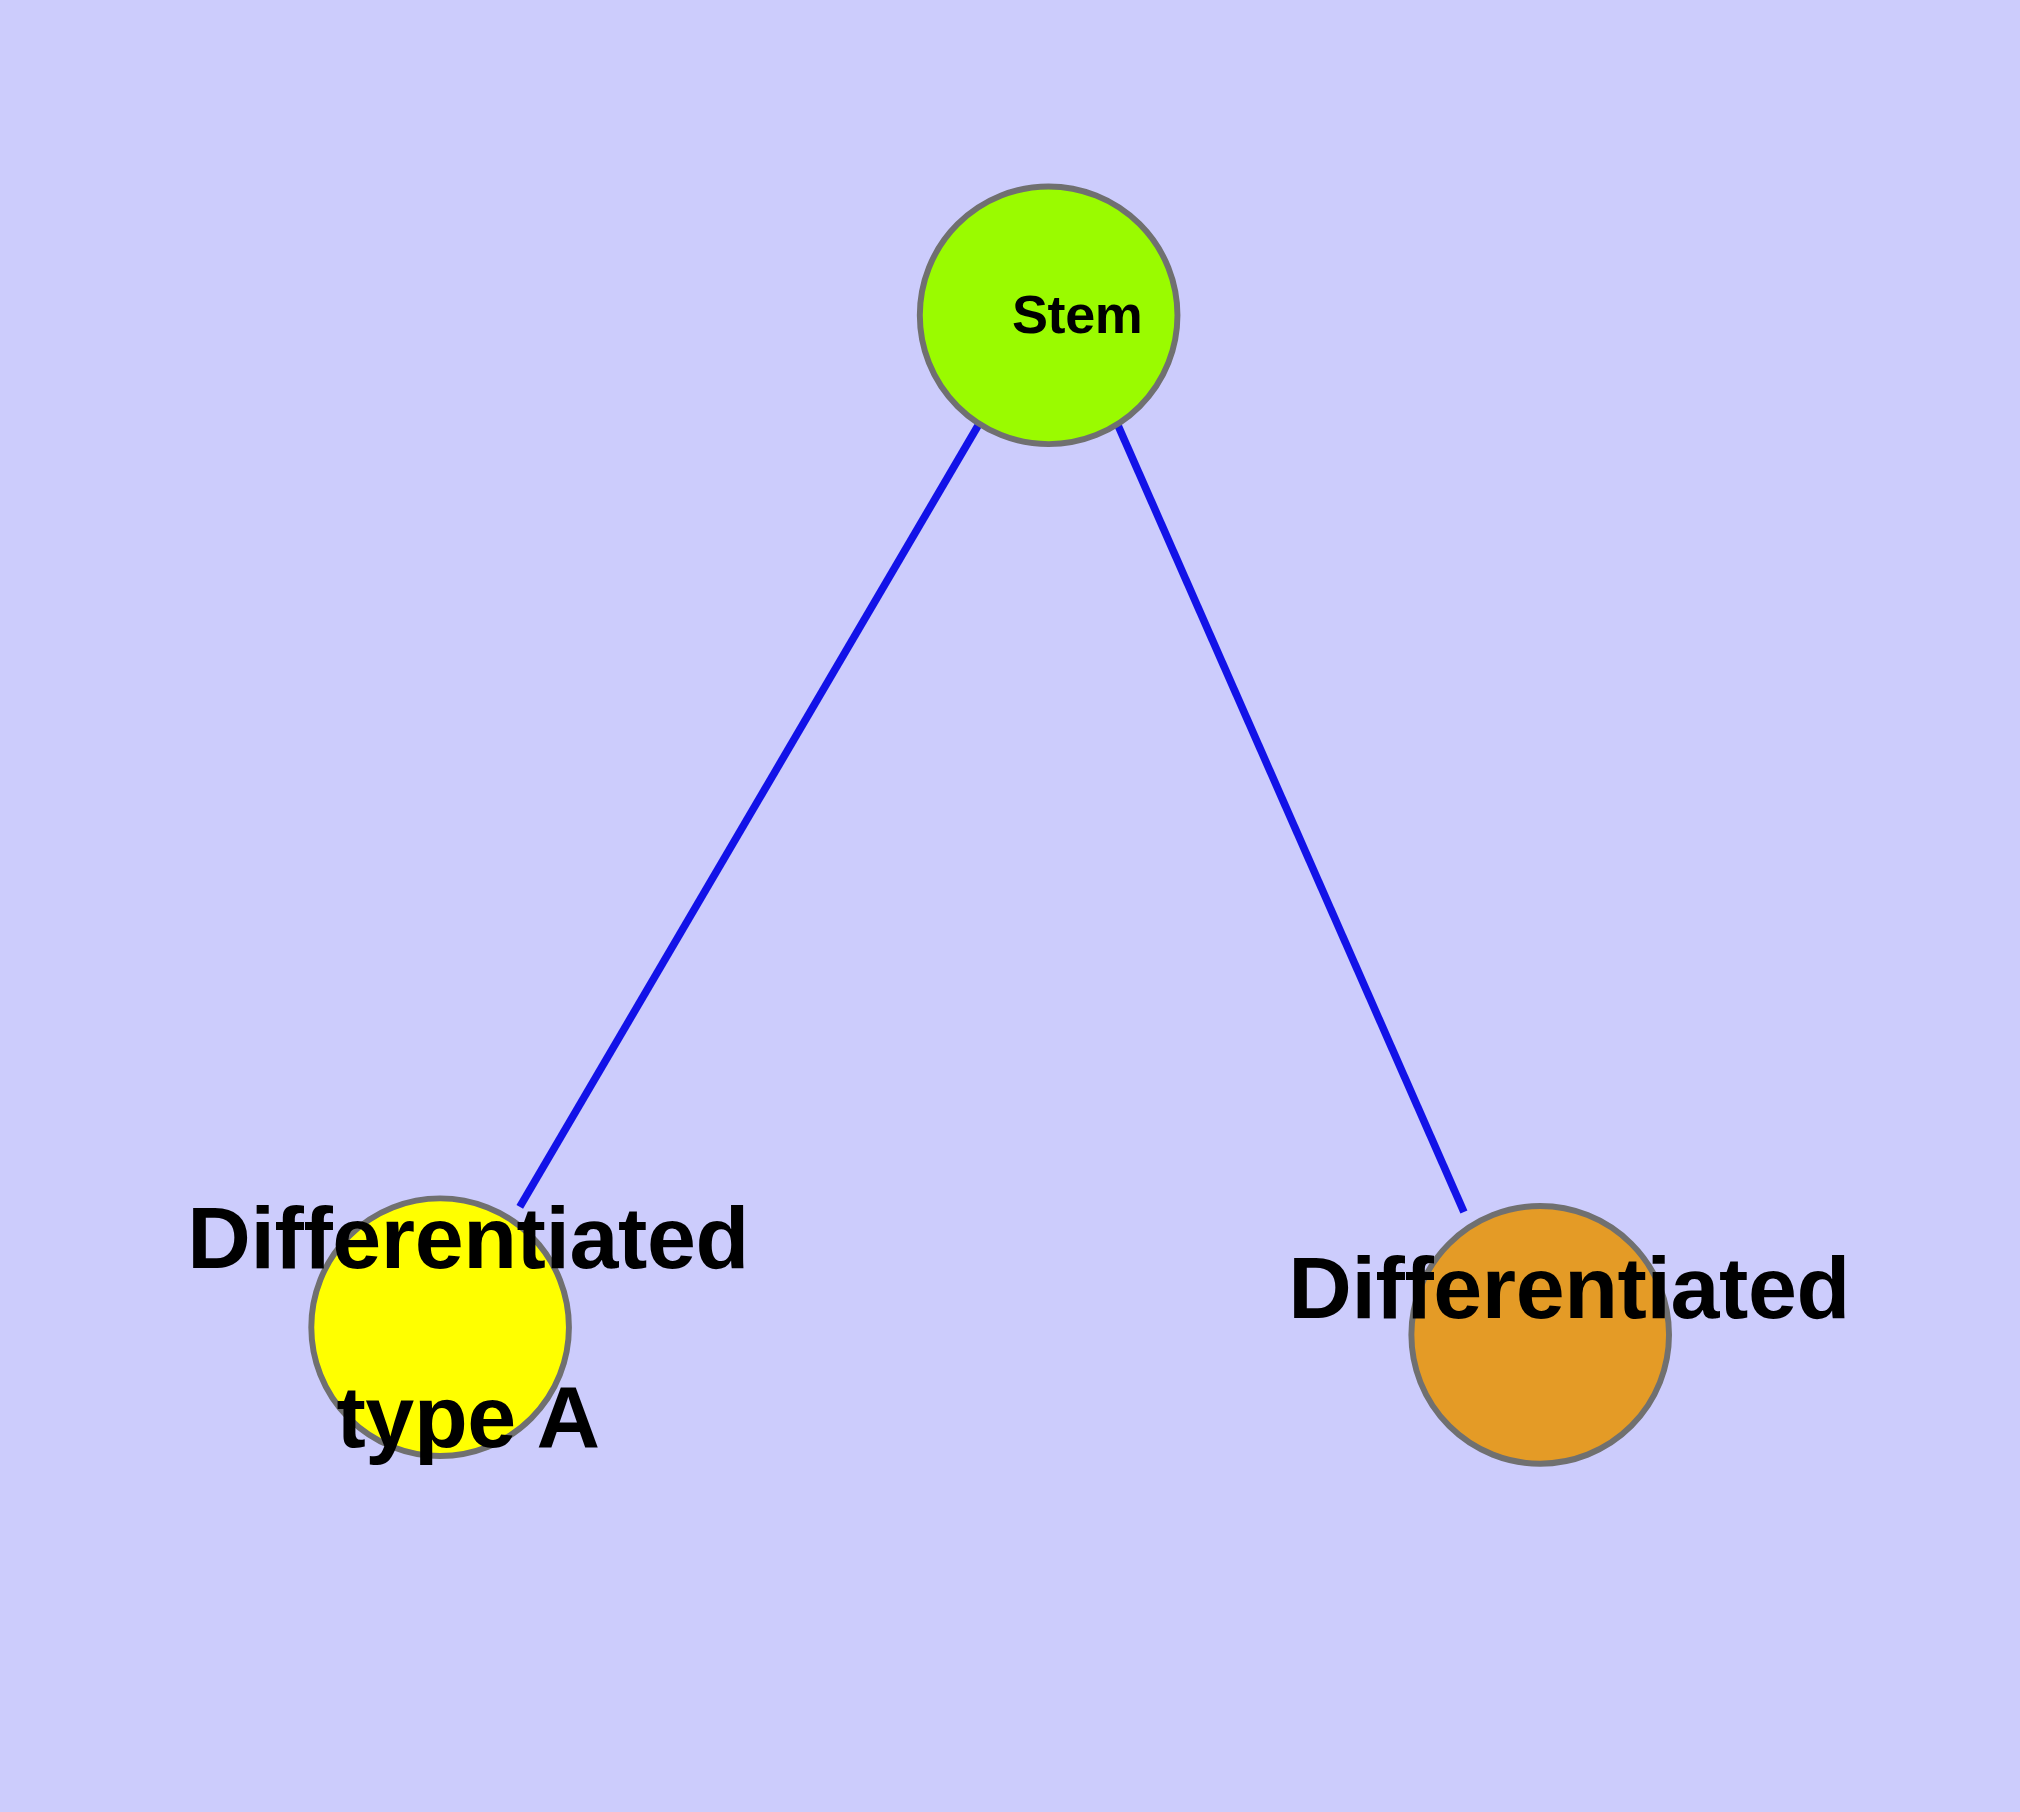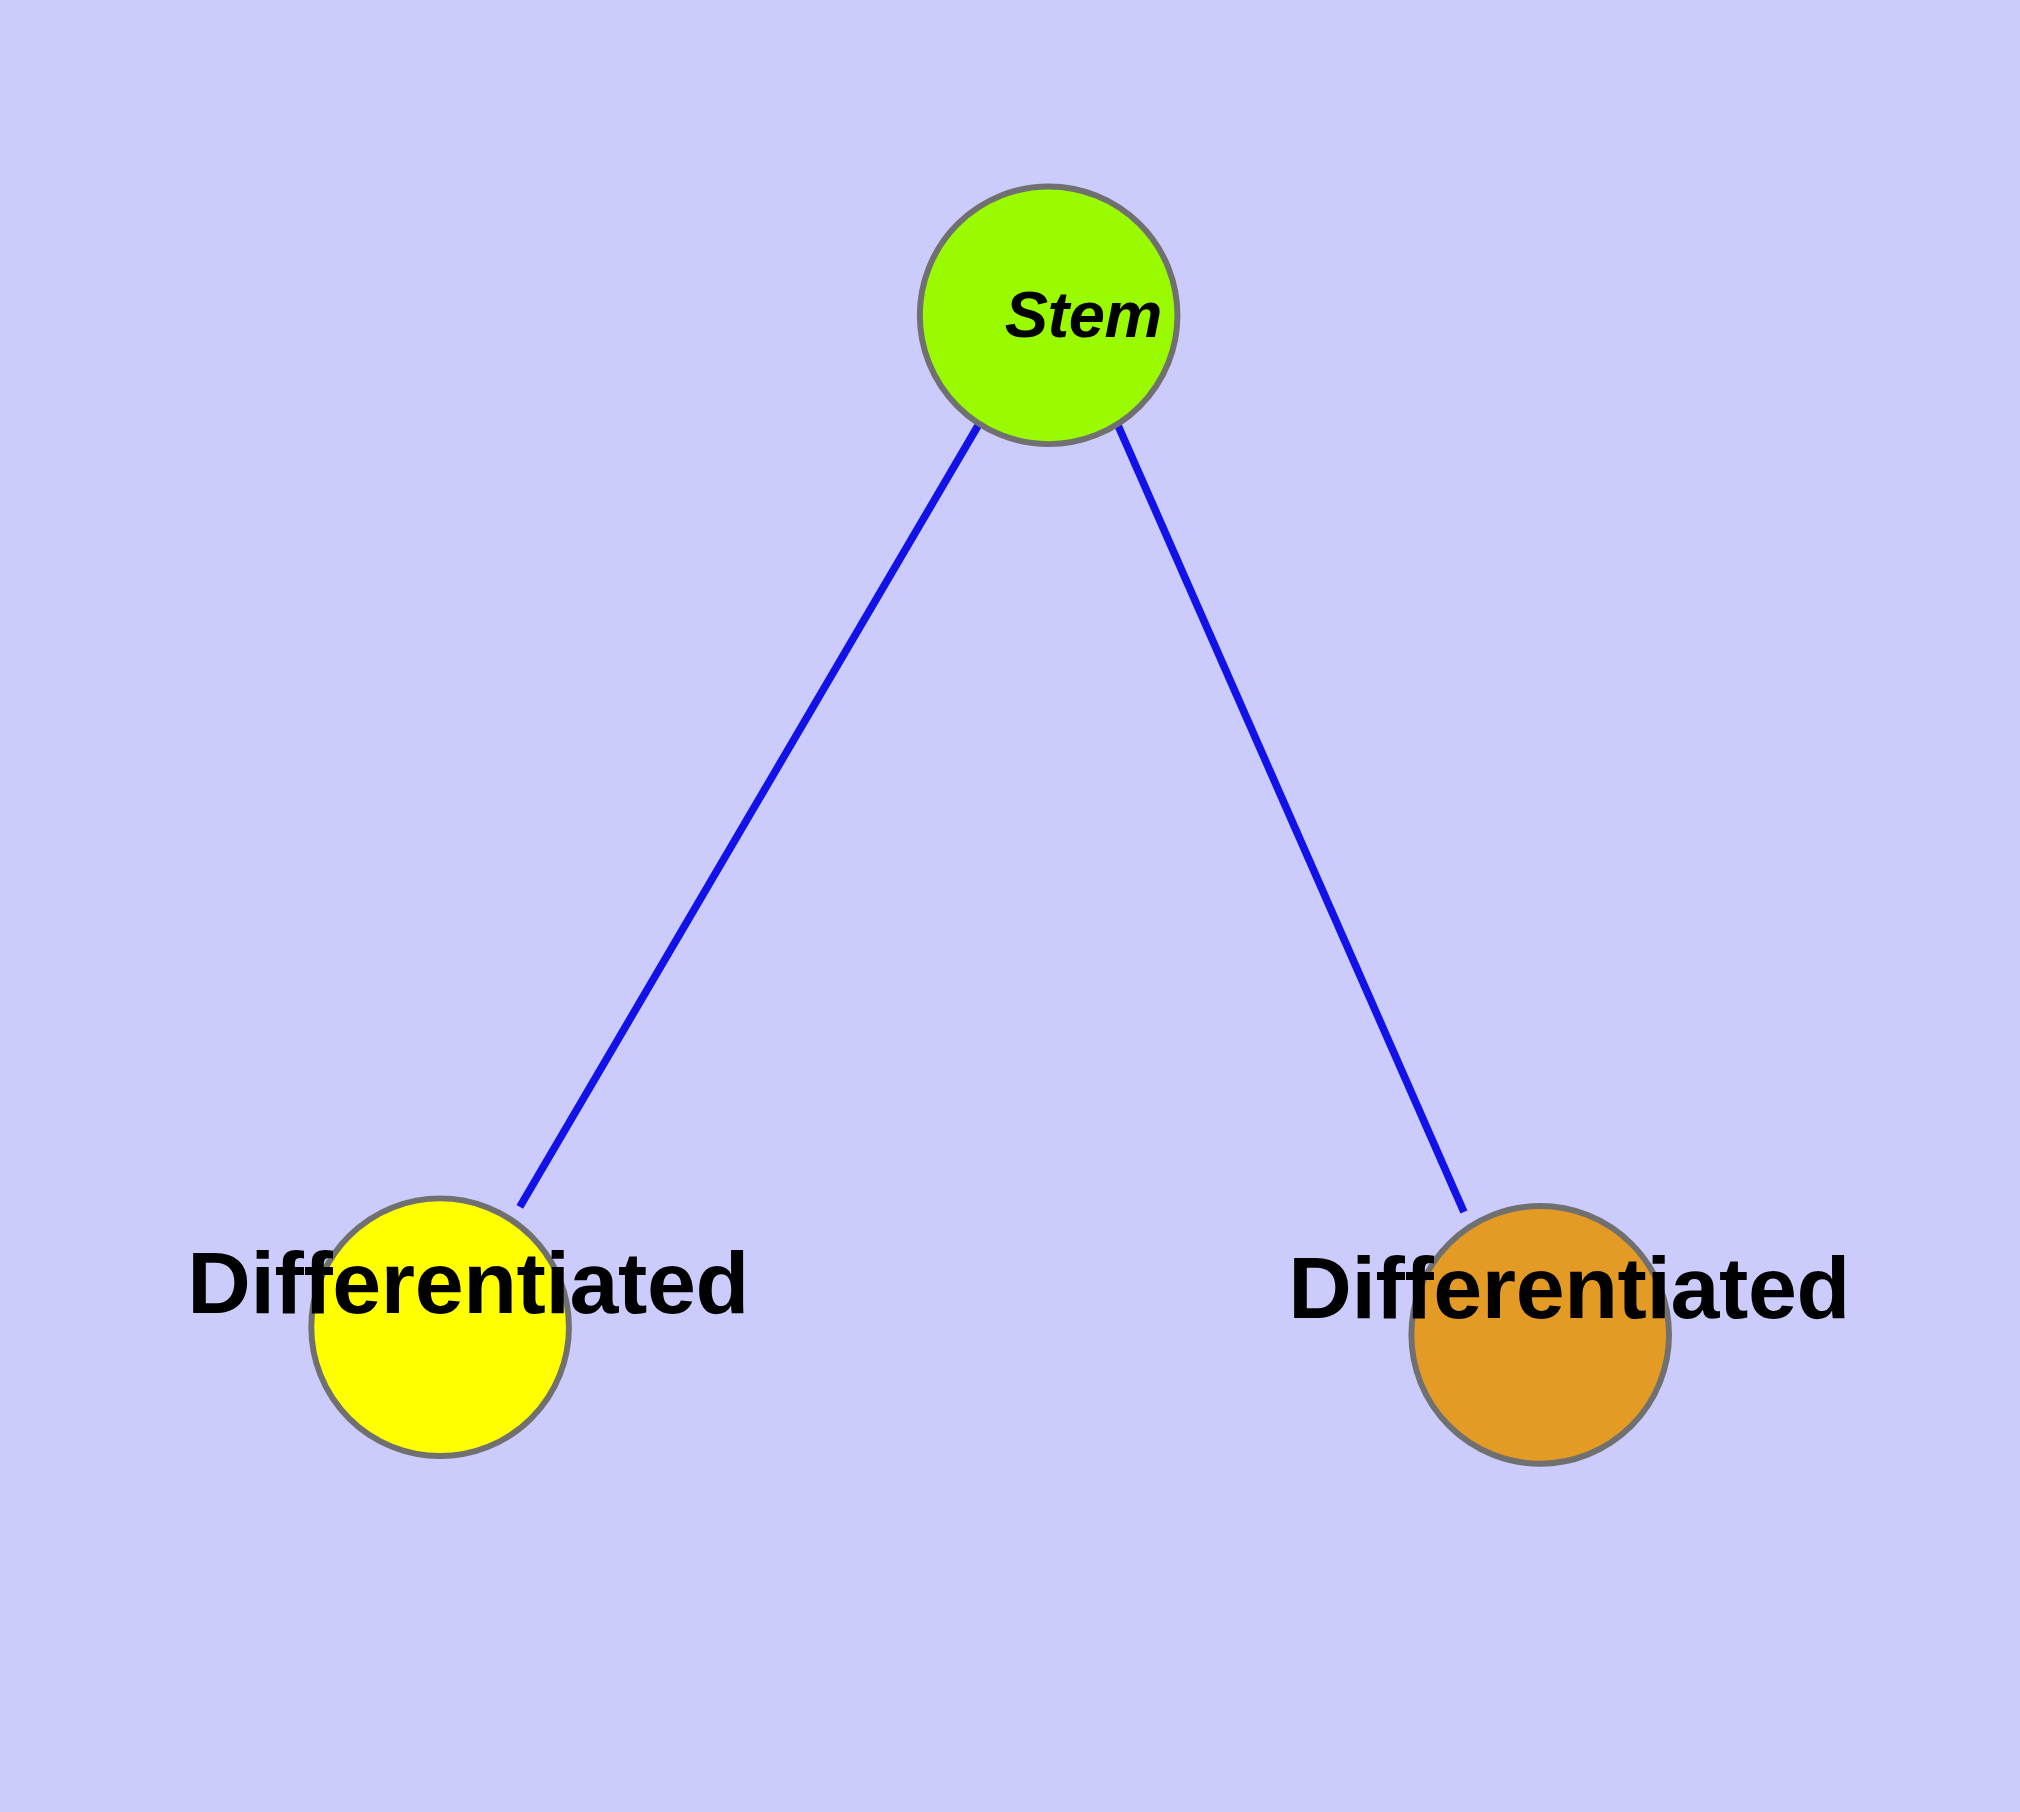--- a/index.html
+++ b/index.html
@@ -39,25 +39,24 @@
     color: #000000;
     font-family: "Liberation Sans", sans-serif;
     font-weight: bold;
     text-align: center;
     line-height: 1.02;
     white-space: pre;
     pointer-events: none;
     letter-spacing: -0.4px;
   }
   #label-stem {
-    font-size: 65px;
+    font-size: 54px;
     left: 1048px;
     top: 315px;
     transform: translate(-50%, -50%);
-    font-style: italic;
   }
   #label-type-a {
     font-size: 88px;
     left: 420px;
     top: 1327px;
     transform: translate(-50%, -50%);
   }
   #label-type-b {
     font-size: 88px;
     left: 1521px;
@@ -83,20 +82,21 @@
       <circle class="node-circle" cx="1817" cy="1575" r="152" fill="#e49b26" stroke="#707070"></circle>
     </g>
   </svg>
 
   <div class="node-label" id="label-stem">
     <span>Stem</span>
   </div>
 
   <div class="node-label" id="label-type-a">
     <span>Differentiated</span><br>
+    <span>type A</span>
   </div>
 
   <div class="node-label" id="label-type-b">
     <span>Differentiated</span><br>
   </div>
 
 </div>
 
 
 </body></html>

